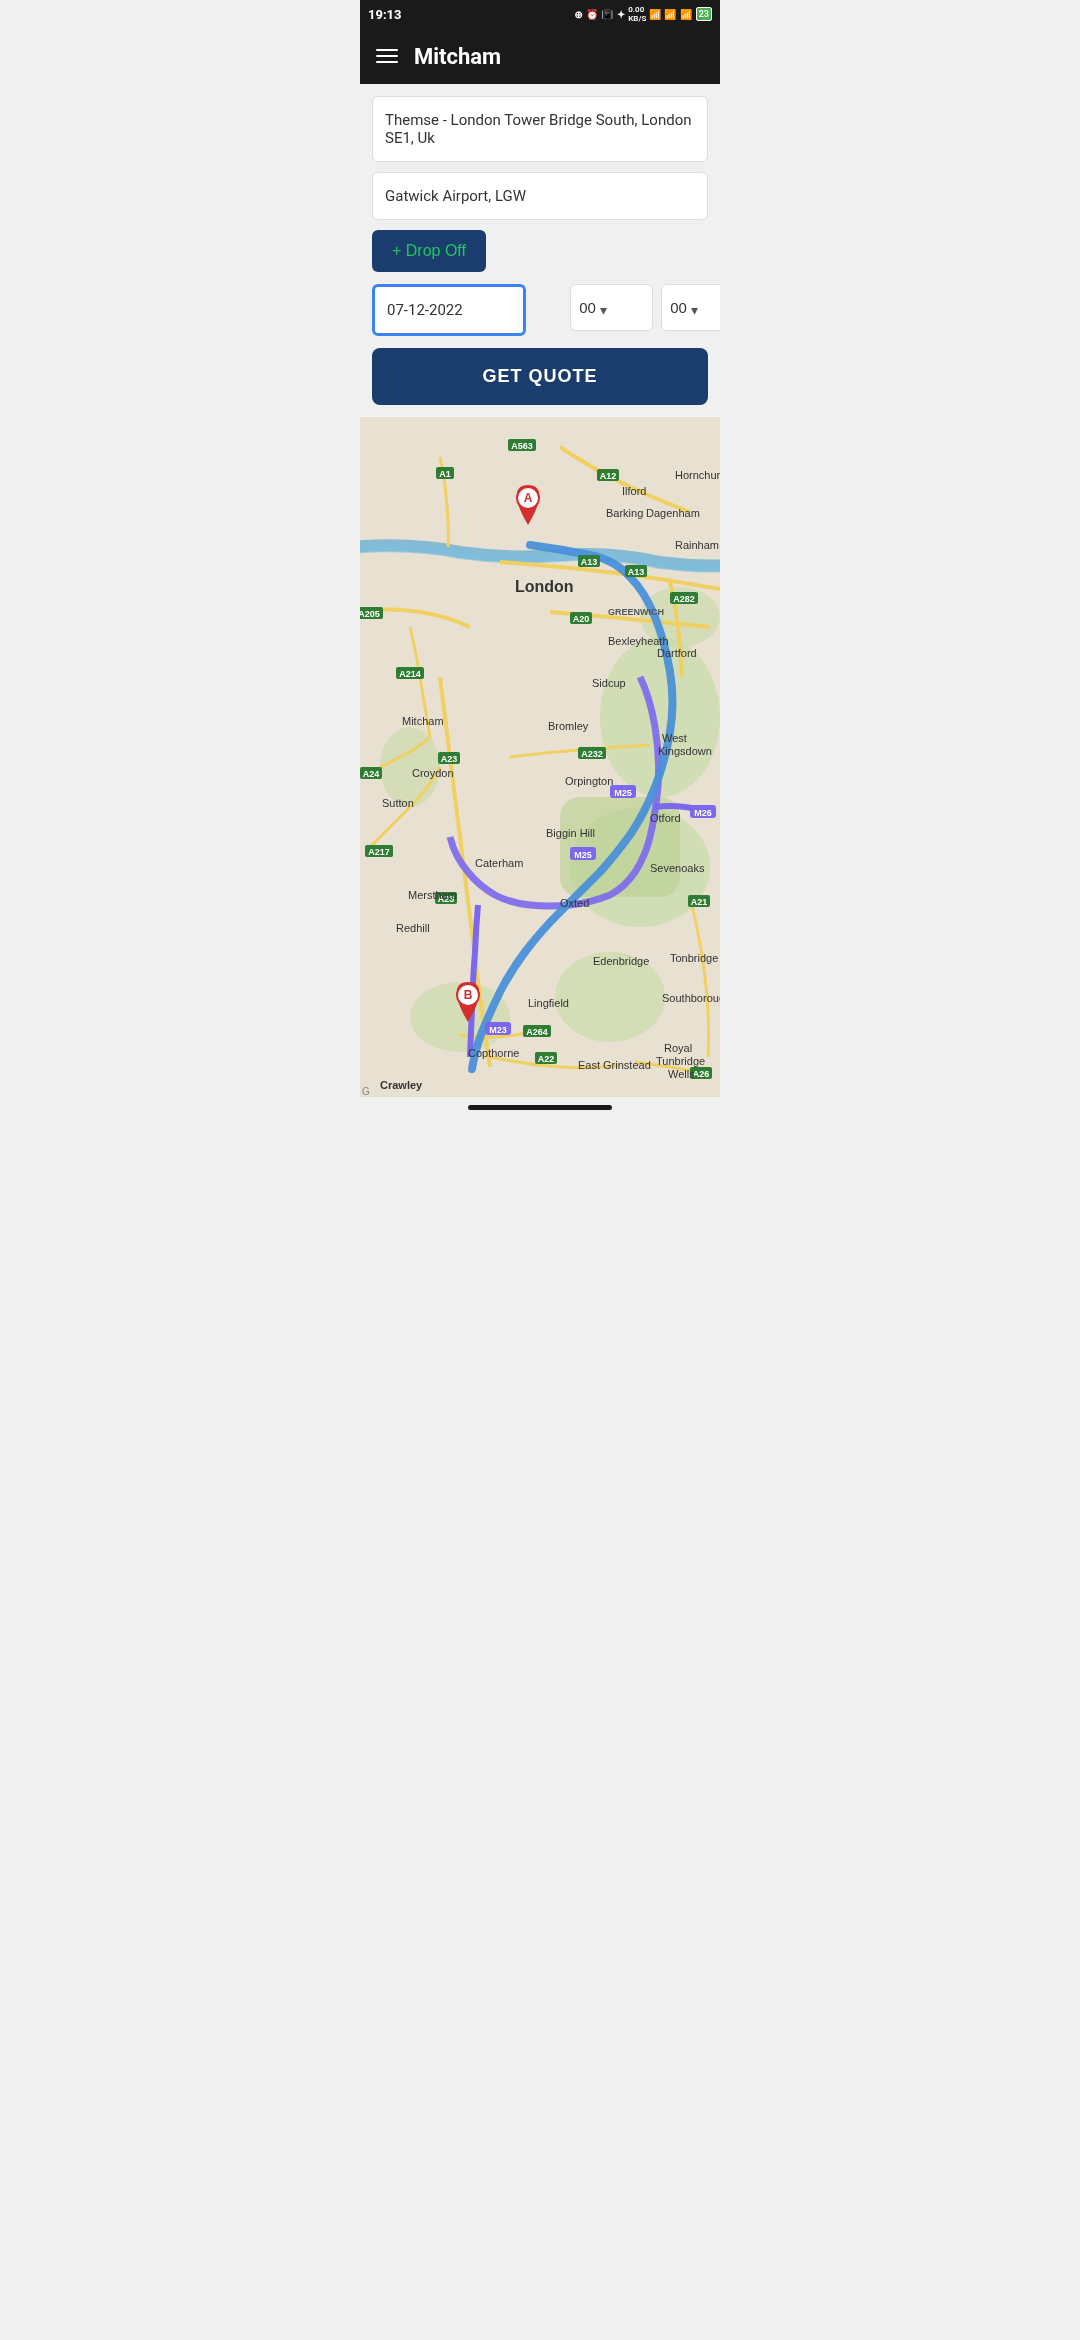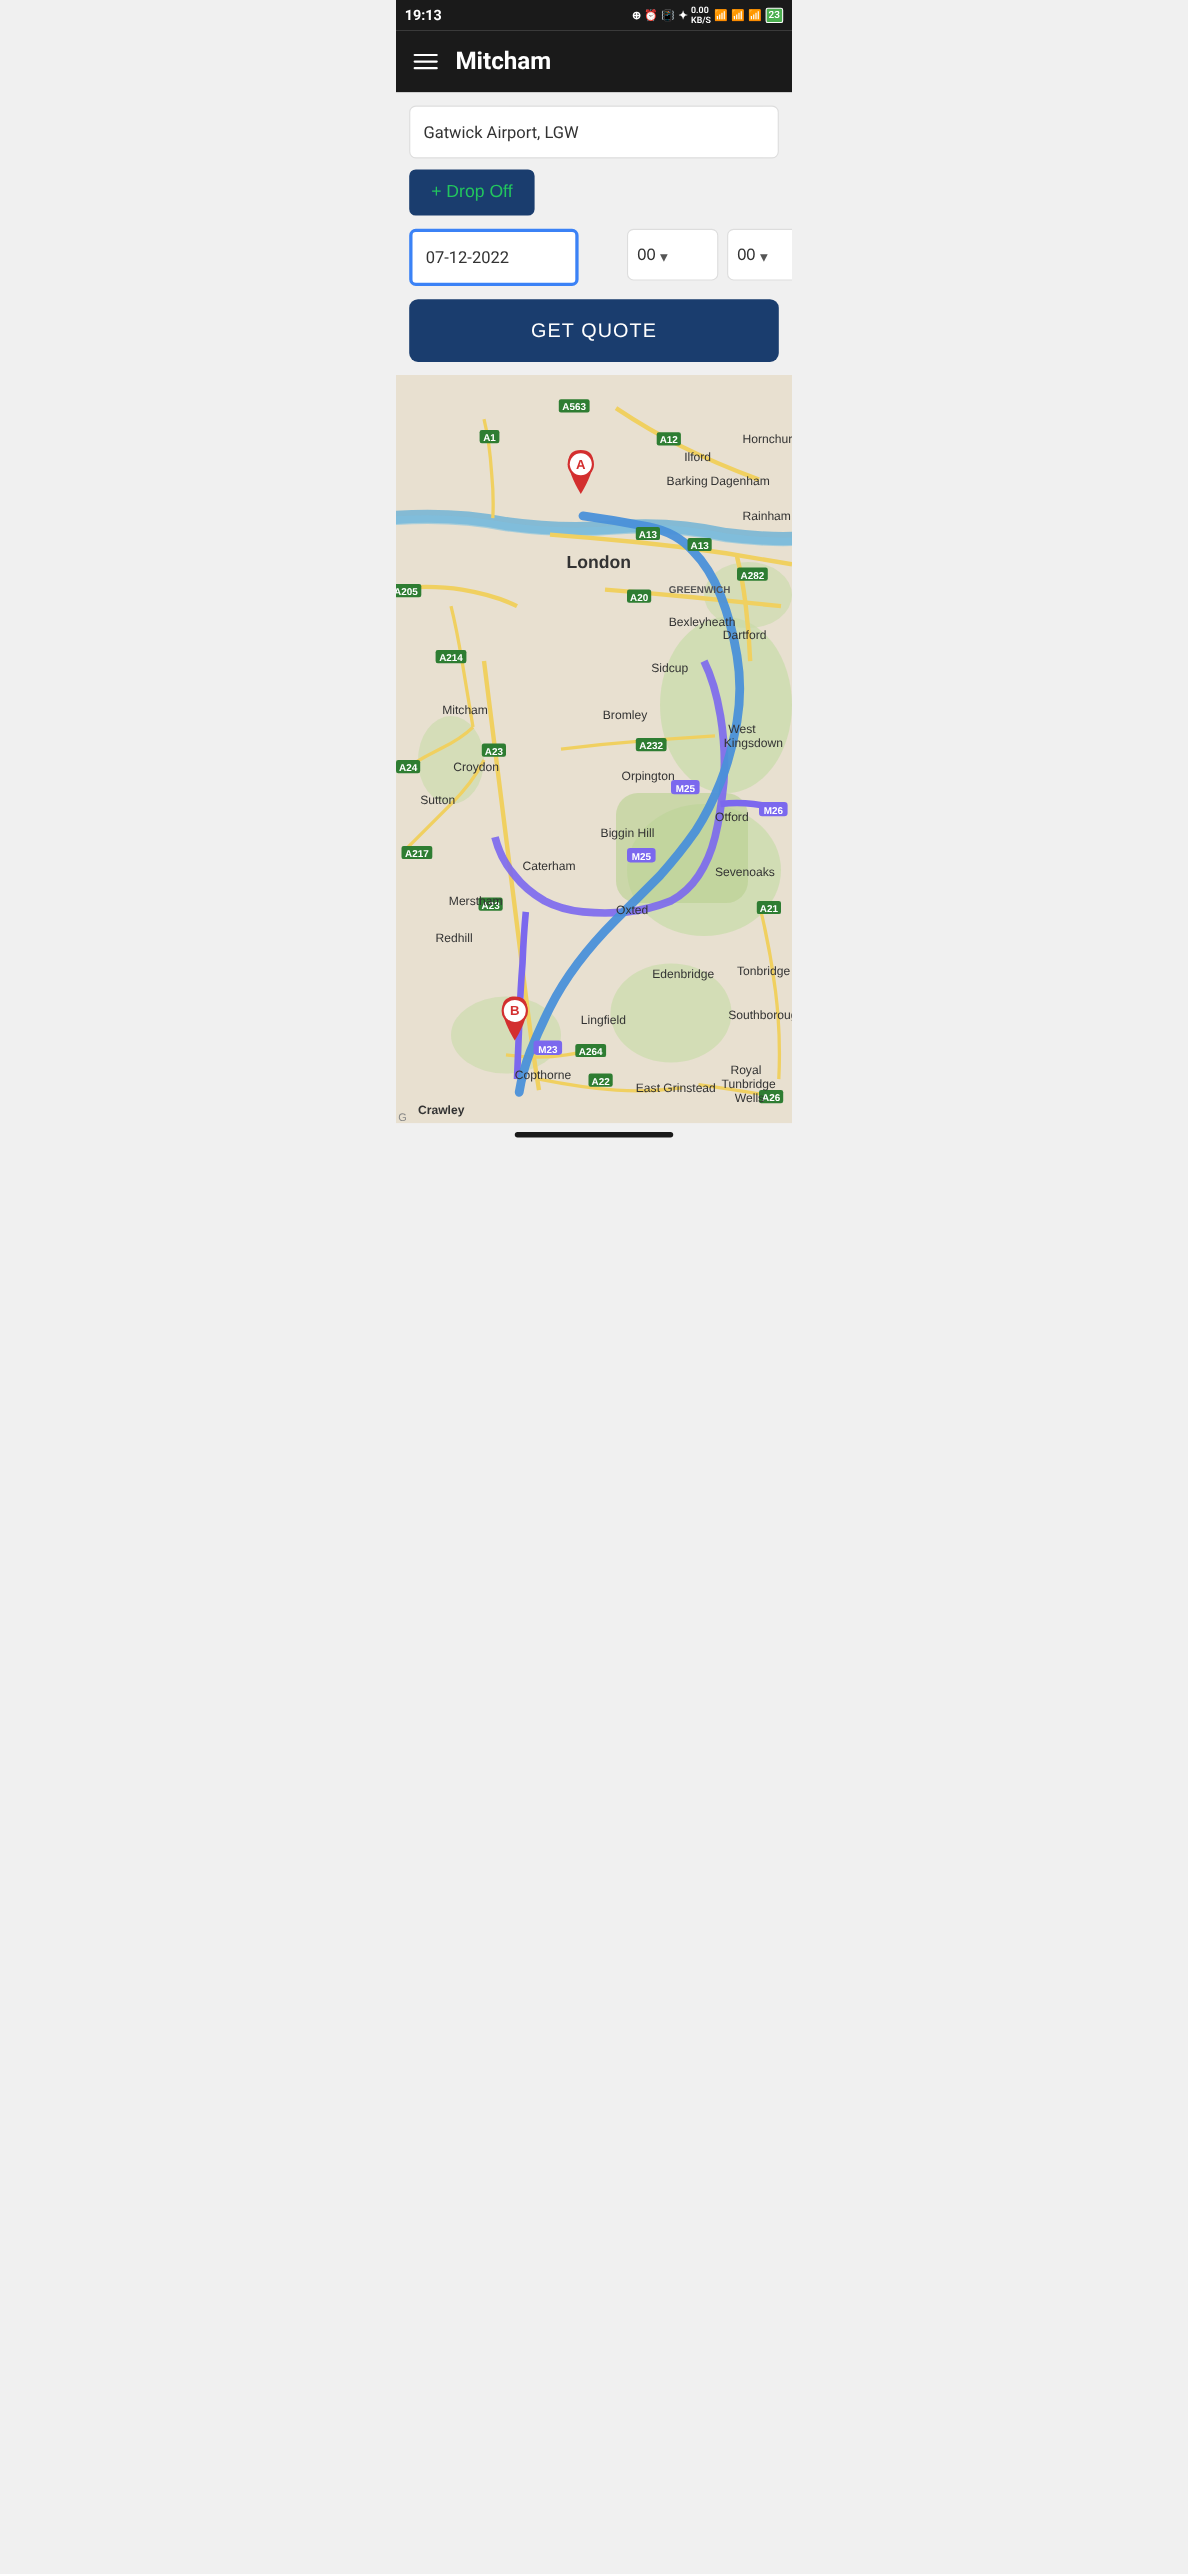--- a/index.html
+++ b/index.html
@@ -166,21 +166,21 @@
     }
 
     
     .get-quote-btn {
       background: #1a3d6e;
       color: white;
       border: none;
       border-radius: 8px;
       padding: 18px;
       font-size: 18px;
-      font-weight: 400;
+      font-weight: 700;
       letter-spacing: 1px;
       cursor: pointer;
       width: 100%;
       text-align: center;
       margin-bottom: 0;
     }
 
     
     .map-container {
       width: 100%;
@@ -256,20 +256,23 @@
     <span></span>
     <span></span>
     <span></span>
   </div>
   <span class="app-title">Mitcham</span>
 </div>
 
 <div class="main-content">
   
   
+  <div class="input-container">
+    <span>Themse - London Tower Bridge South, London SE1, Uk</span>
+  </div>
 
   
   <div class="input-container">
     <span>Gatwick Airport, LGW</span>
   </div>
 
   
   <button class="drop-off-btn">
     <span>+ Drop Off</span>
   </button>

